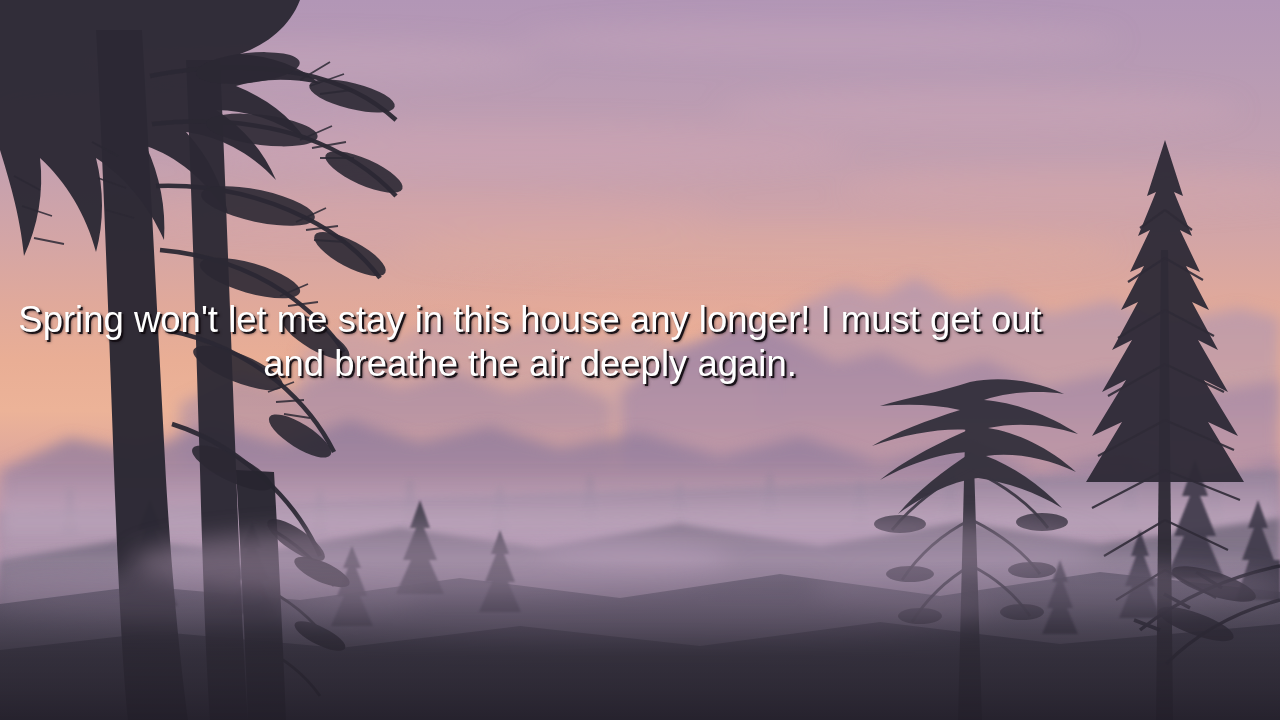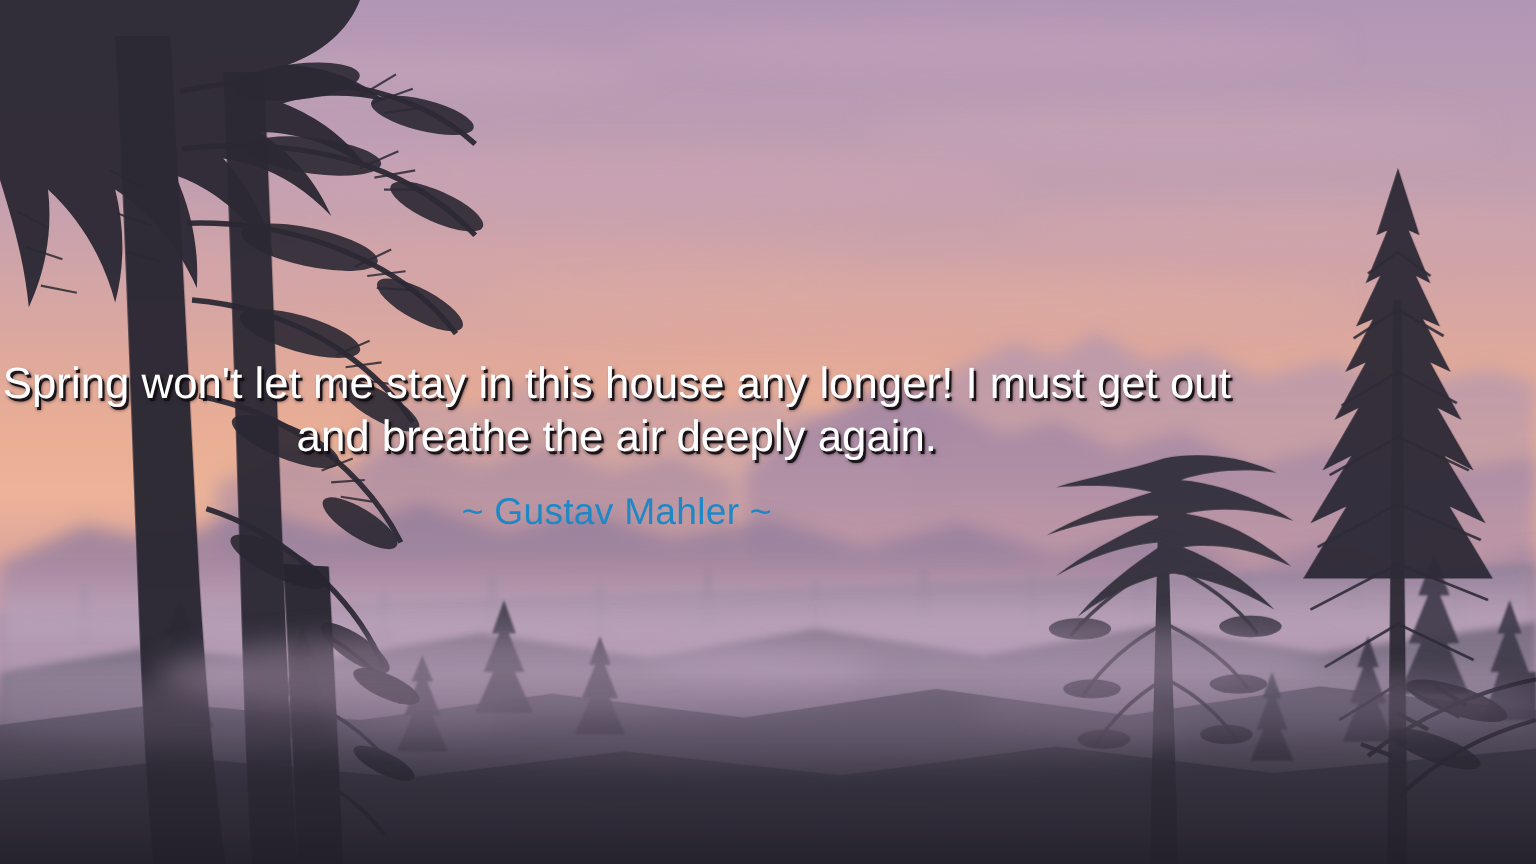--- a/index.html
+++ b/index.html
@@ -19,21 +19,21 @@
   #stage svg.scenery {
     position: absolute;
     top: 0; left: 0;
     width: 1280px;
     height: 720px;
     display: block;
   }
   
   #overlay {
     position: absolute;
-    top: 0; left: 0;
+    top: 0; left: 16px;
     width: 1028px;
     height: 720px;
     display: flex;
     flex-direction: column;
     align-items: center;
     justify-content: flex-start;
     pointer-events: none;
   }
   #quote-text {
     position: absolute;
@@ -436,16 +436,15 @@
       <ellipse cx="640" cy="612" rx="360" ry="32" fill="#b59dba" opacity="0.32"></ellipse>
       <ellipse cx="1050" cy="590" rx="240" ry="28" fill="#b7a0bc" opacity="0.30"></ellipse>
       <ellipse cx="200" cy="600" rx="220" ry="28" fill="#b39cb8" opacity="0.28"></ellipse>
     </g>
 
     <rect x="0" y="560" width="1280" height="160" fill="url(#bottomDark)"></rect>
   </svg>
 
   <div id="overlay">
     <div id="quote-text">Spring won't let me stay in this house any longer! I must get out and breathe the air deeply again.</div>
-    <div id="quote-author">~ Gustav Mahler ~</div>
   </div>
 
 </div>
 
 </body></html>

